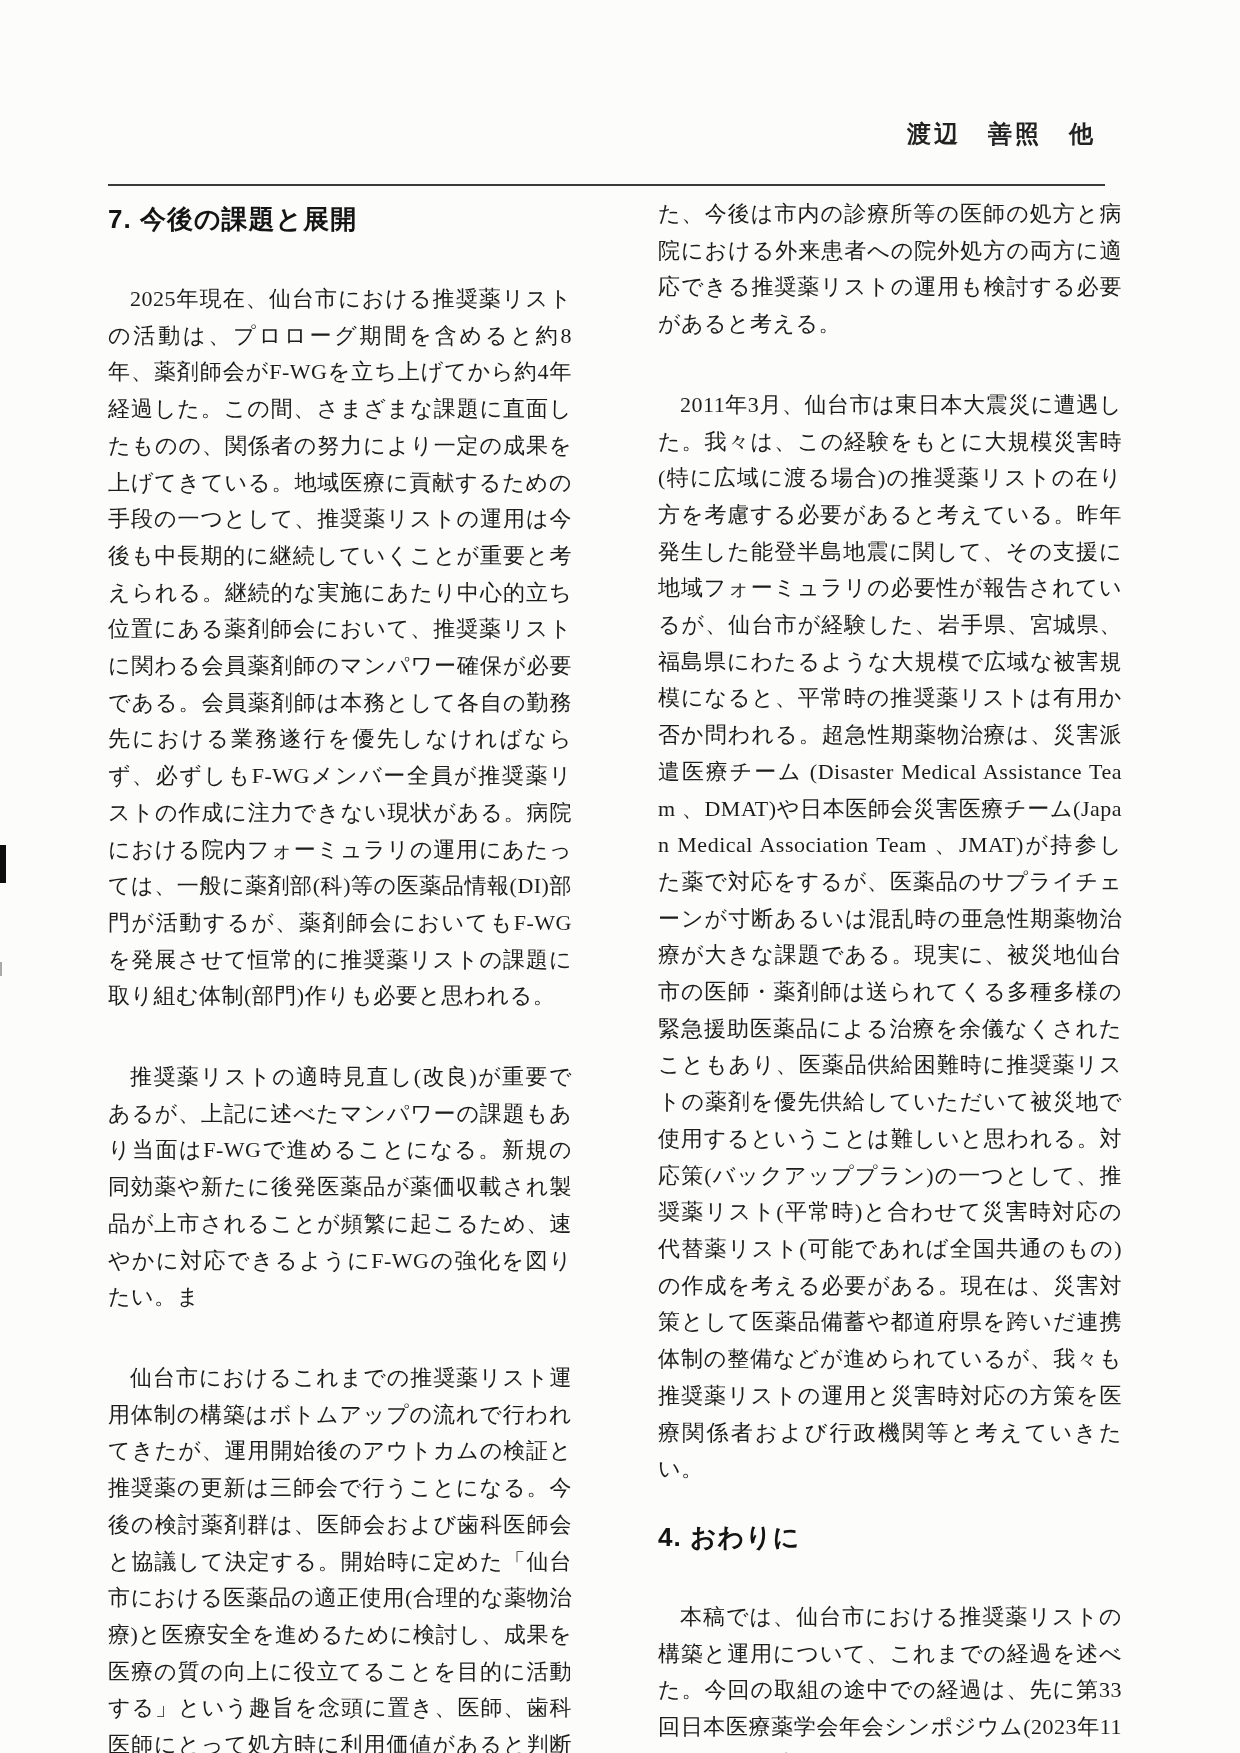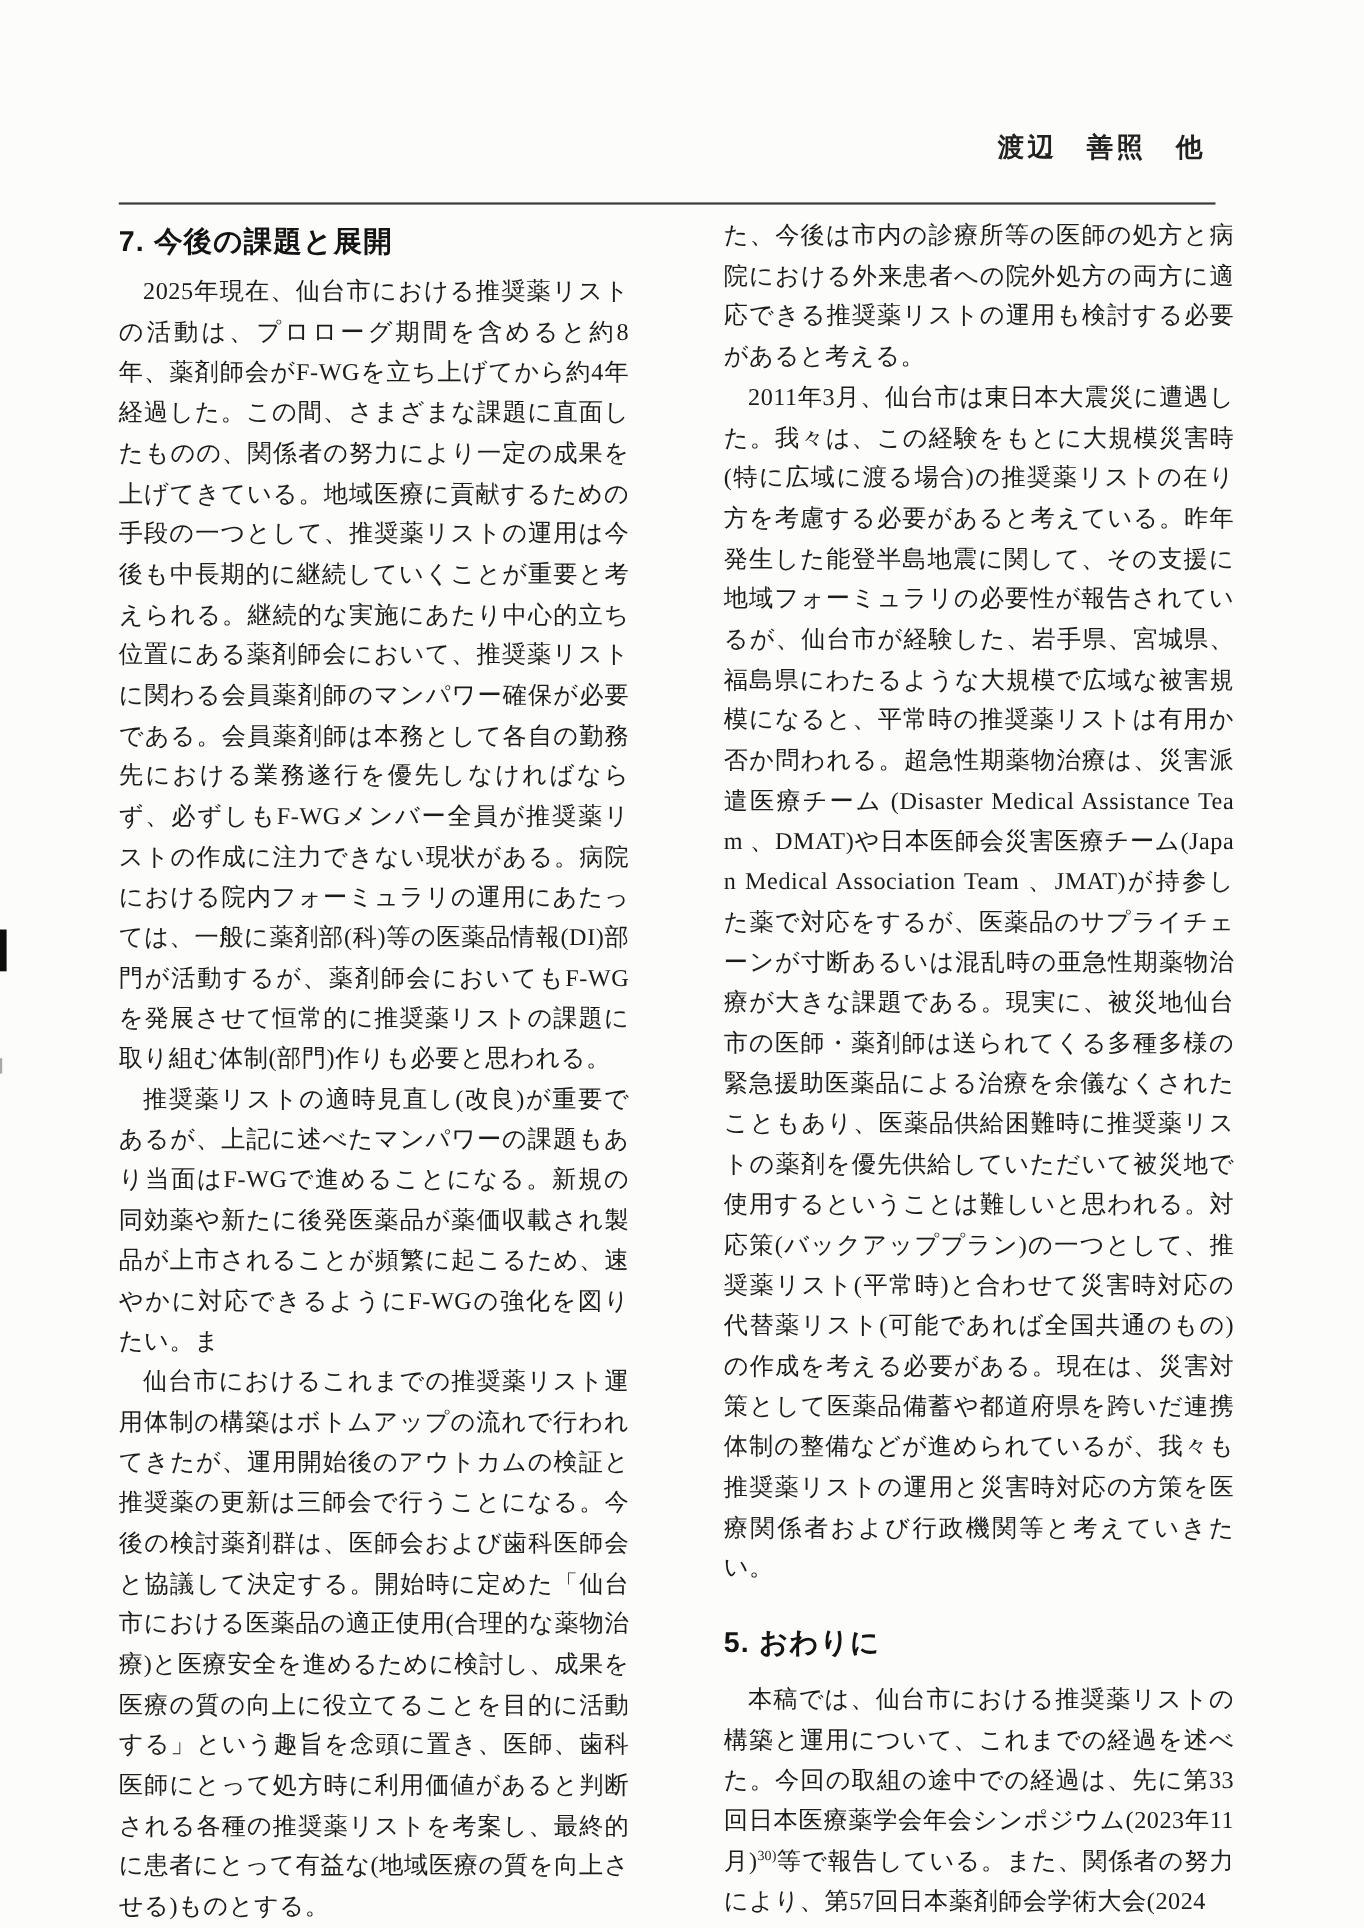--- a/index.html
+++ b/index.html
@@ -49,21 +49,21 @@
   }
   .para{
     margin:0;
     font-size:22px;
     line-height:36.7px;
     letter-spacing:0.5px;
     text-align:justify;
     text-justify:inter-ideograph;
     word-break:break-all;
   }
-  .para.indent{text-indent:1em;}
+  .para.indent{text-indent:1em;margin-top:44px;}
   .para sup{
     font-size:0.58em;
     line-height:0;
     vertical-align:super;
     letter-spacing:0;
   }
   
   .footer{
     position:absolute;
     top:1644px;left:108px;width:1014px;
@@ -107,21 +107,21 @@
           <p class="para indent"><span>推奨薬リストの適時見直し(改良)が重要であるが、上記に述べたマンパワーの課題もあり当面はF-WGで進めることになる。新規の同効薬や新たに後発医薬品が薬価収載され製品が上市されることが頻繁に起こるため、速やかに対応できるようにF-WGの強化を図りたい。ま</span></p>
           <p class="para indent"><span>仙台市におけるこれまでの推奨薬リスト運用体制の構築はボトムアップの流れで行われてきたが、運用開始後のアウトカムの検証と推奨薬の更新は三師会で行うことになる。今後の検討薬剤群は、医師会および歯科医師会と協議して決定する。開始時に定めた「仙台市における医薬品の適正使用(合理的な薬物治療)と医療安全を進めるために検討し、成果を医療の質の向上に役立てることを目的に活動する」という趣旨を念頭に置き、医師、歯科医師にとって処方時に利用価値があると判断される各種の推奨薬リストを考案し、最終的に患者にとって有益な(地域医療の質を向上させる)ものとする。</span></p>
         </div>
     </div>
 
     <div class="col">
       <div>
           <p class="para"><span>た、今後は市内の診療所等の医師の処方と病院における外来患者への院外処方の両方に適応できる推奨薬リストの運用も検討する必要があると考える。</span></p>
           <p class="para indent"><span>2011年3月、仙台市は東日本大震災に遭遇した。我々は、この経験をもとに大規模災害時(特に広域に渡る場合)の推奨薬リストの在り方を考慮する必要があると考えている。昨年発生した能登半島地震に関して、その支援に地域フォーミュラリの必要性が報告されているが、仙台市が経験した、岩手県、宮城県、福島県にわたるような大規模で広域な被害規模になると、平常時の推奨薬リストは有用か否か問われる。超急性期薬物治療は、災害派遣医療チーム (Disaster Medical Assistance Team 、DMAT)や日本医師会災害医療チーム(Japan Medical Association Team 、JMAT)が持参した薬で対応をするが、医薬品のサプライチェーンが寸断あるいは混乱時の亜急性期薬物治療が大きな課題である。現実に、被災地仙台市の医師・薬剤師は送られてくる多種多様の緊急援助医薬品による治療を余儀なくされたこともあり、医薬品供給困難時に推奨薬リストの薬剤を優先供給していただいて被災地で使用するということは難しいと思われる。対応策(バックアッププラン)の一つとして、推奨薬リスト(平常時)と合わせて災害時対応の代替薬リスト(可能であれば全国共通のもの)の作成を考える必要がある。現在は、災害対策として医薬品備蓄や都道府県を跨いだ連携体制の整備などが進められているが、我々も推奨薬リストの運用と災害時対応の方策を医療関係者および行政機関等と考えていきたい。</span></p>
         </div>
-      <h2 class="section-heading second">5. おわりに</h2>
+      <h2 class="section-heading second">4. おわりに</h2>
       <div>
           <p class="para indent"><span>本稿では、仙台市における推奨薬リストの構築と運用について、これまでの経過を述べた。今回の取組の途中での経過は、先に第33回日本医療薬学会年会シンポジウム(2023年11月)</span><sup>30)</sup><span>等で報告している。また、関係者の努力により、第57回日本薬剤師会学術大会(2024</span></p>
         </div>
     </div>
 
   </div>
 
 
   <div class="edge-mark m1"></div>
   <div class="edge-mark m2"></div>

